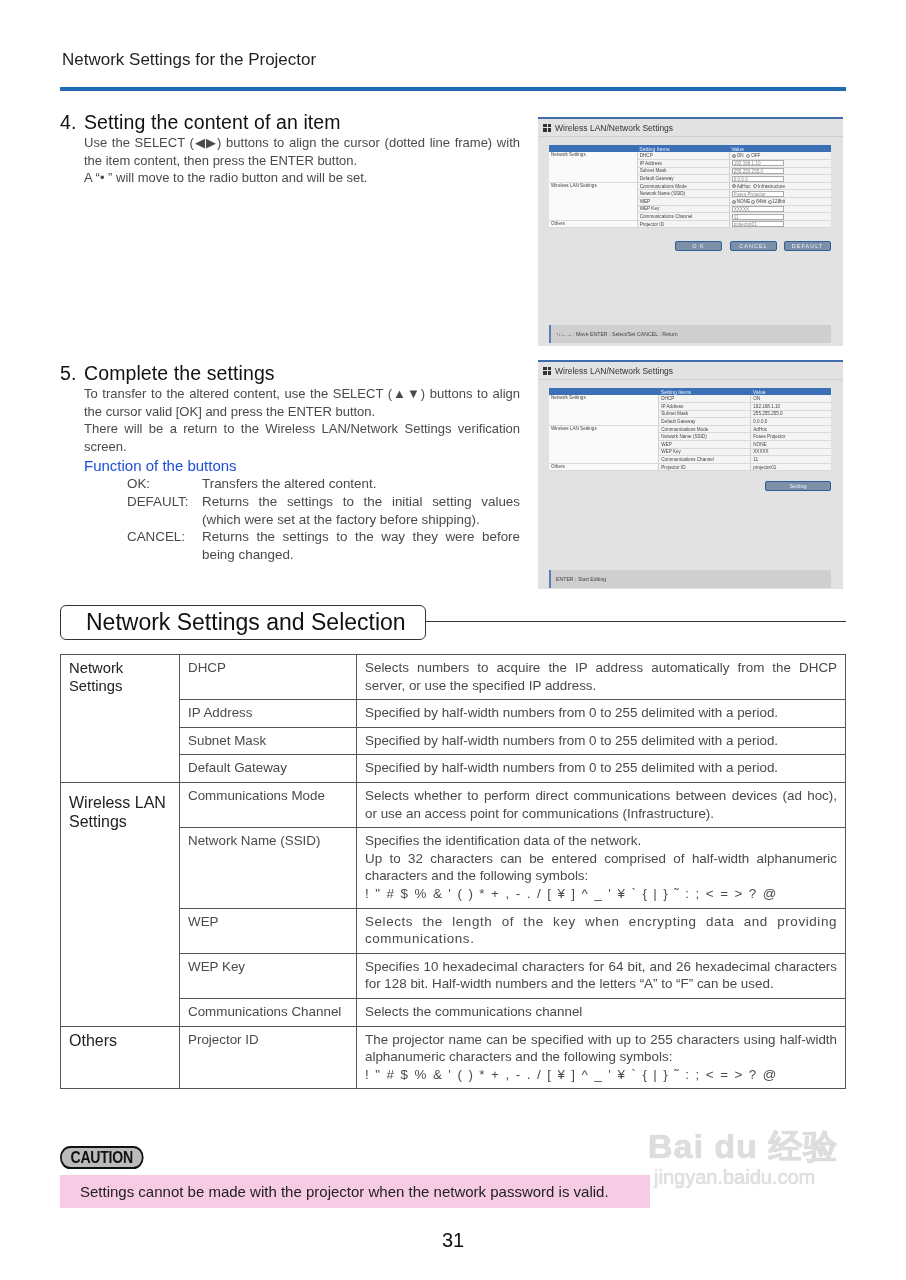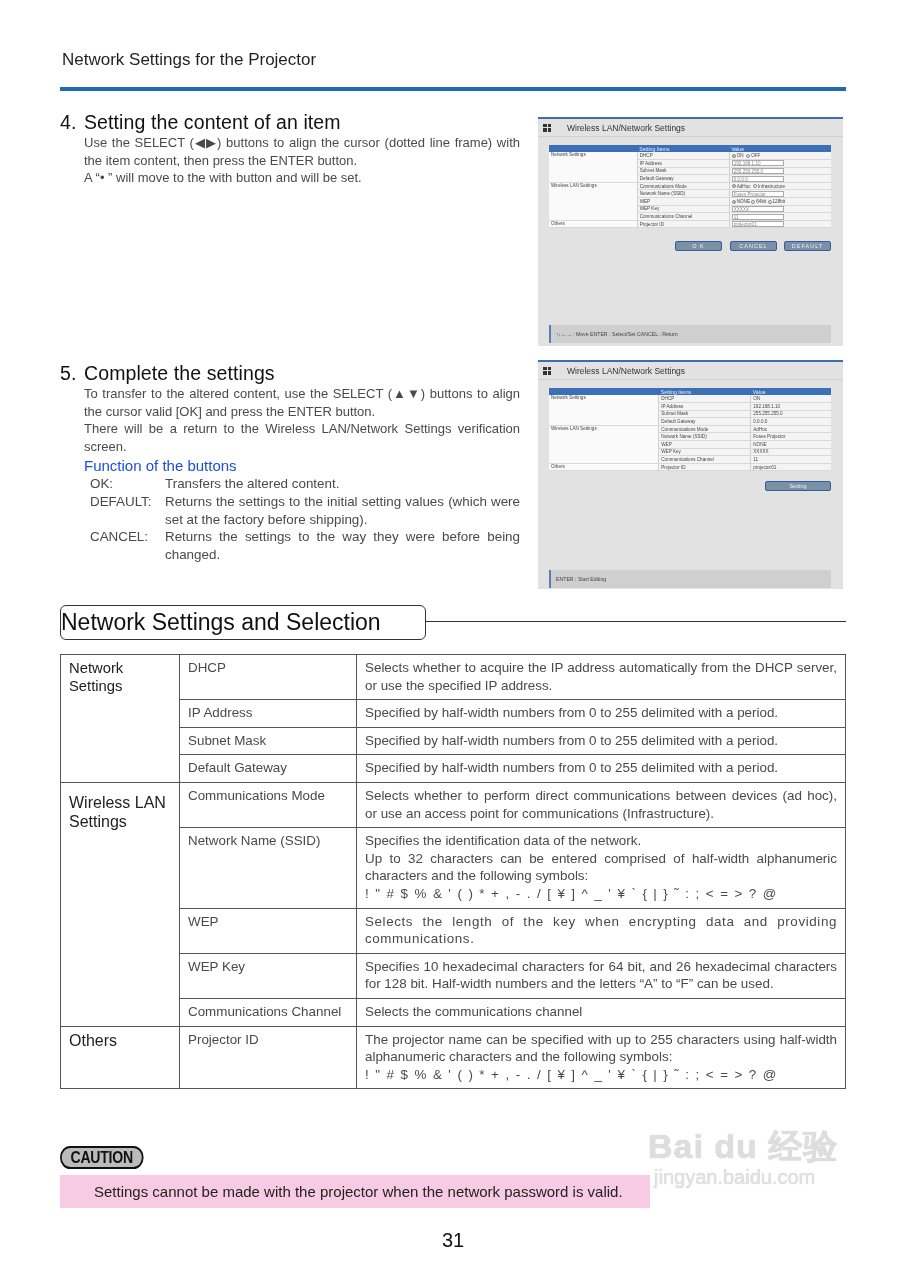--- a/index.html
+++ b/index.html
@@ -7,75 +7,75 @@
   body { position: relative; font-family: "Liberation Sans", sans-serif; color: #231f20; overflow: hidden; }
 
   .running-head { position: absolute; left: 62px; top: 50px; font-size: 17px; color: #231f20; text-align: center; }
   .head-rule { position: absolute; left: 60px; top: 87px; width: 786px; height: 4px; background: #1f6cb5; }
 
   .step { position: absolute; left: 60px; width: 460px; }
   .step h2 { font-size: 19.5px; font-weight: normal; color: #111; letter-spacing: 0.1px; }
   .step h2 .num { display: inline-block; width: 24px; }
   .step .body { margin-left: 24px; font-size: 13px; line-height: 17.6px; color: #4a4a4a; text-align: justify; }
   .step .sub { margin-left: 24px; font-size: 15px; color: #1d4ed8; margin-top: 1px; line-height: 19px; }
-  .fn-table { margin-left: 30px; font-size: 13.4px; line-height: 17.6px; color: #4a4a4a; }
+  .fn-table { margin-left: 67px; font-size: 13.4px; line-height: 17.6px; color: #4a4a4a; }
   .fn-row { display: flex; }
   .fn-key { width: 75px; flex: none; }
   .fn-val { flex: 1; text-align: justify; }
 
   
   .shot { position: absolute; left: 538px; width: 305px; background: #e2e2e2; border-top: 2px solid #3e6ea8; }
-  .shot-title { height: 18px; display: flex; align-items: center; padding-left: 5px; font-size: 8.5px; color: #333; border-bottom: 1px solid #cfcfcf; gap: 12px; }
+  .shot-title { height: 18px; display: flex; align-items: center; padding-left: 5px; font-size: 8.5px; color: #333; border-bottom: 1px solid #cfcfcf; }
   .grid-icon { width: 8px; height: 8px; margin-right: 4px; display: grid; grid-template-columns: 1fr 1fr; gap: 1px; }
   .grid-icon span { background: #333; }
   .mini-table { position: absolute; left: 11px; top: 26px; width: 282px; border-collapse: collapse; font-size: 4.6px; color: #444; background: #f4f4f4; }
   .mini-table th { background: #3b6fb6; color: #e8eef8; font-weight: normal; text-align: left; padding: 0 2px; height: 7px; font-size: 5.2px; }
   .mini-table td { height: 7.6px; padding: 0 2px; border-bottom: 1px solid #d9d9d9; white-space: nowrap; overflow: hidden; }
   .mini-table td.grp { border-right: 1px solid #cfcfcf; vertical-align: top; background: #fafafa; }
   .mini-table td.item { border-right: 1px solid #cfcfcf; width: 92px; }
   .mini-table tr.sep td { border-top: 1px solid #999; }
   .mini-input { display: inline-block; width: 52px; height: 6px; border: 1px solid #aaa; background: #fff; color: #888; line-height: 5px; padding-left: 1px; }
   .mini-radio { display: inline-block; width: 4px; height: 4px; border-radius: 50%; border: 0.6px solid #888; margin-right: 1px; vertical-align: middle; }
   .mini-radio.on { background: #9db; }
   .mini-btn { position: absolute; height: 10px; border: 1px solid #2f5e99; border-radius: 2px; background: #7b8fa6; color: #eef; font-size: 5.5px; letter-spacing: 1px; display: flex; align-items: center; justify-content: center; }
   .mini-status { position: absolute; left: 11px; width: 282px; height: 18px; background: #cfcfcf; border-left: 2px solid #5a7fb5; font-size: 5.2px; color: #444; display: flex; align-items: center; padding-left: 5px; }
 
   
-  .sec-box { position: absolute; left: 60px; top: 605px; width: 366px; height: 35px; border: 1px solid #333; border-radius: 6px; padding-left: 0; font-size: 23px; line-height: 33px; color: #111; }
+  .sec-box { position: absolute; left: 60px; top: 605px; width: 366px; height: 35px; border: 1px solid #333; border-radius: 6px; padding-left: 25px; font-size: 23px; line-height: 33px; color: #111; }
   .sec-rule { position: absolute; left: 426px; top: 621px; width: 420px; height: 1px; background: #333; }
 
   
   .spec { position: absolute; left: 60px; top: 654px; width: 786px; border-collapse: collapse; }
   .spec td { border: 1px solid #555; vertical-align: top; font-size: 13.4px; line-height: 17.6px; color: #4a4a4a; padding: 4px 8px 5px 8px; }
   .spec td.group { width: 119px; font-size: 14.8px; color: #222; line-height: 18px; }
   .spec td.group.lg { font-size: 16px; line-height: 19px; padding-top: 10px; }
   .spec td.item { width: 177px; }
   .spec td.desc { text-align: justify; }
   .spec td.desc .sym { letter-spacing: 1.4px; }
 
   .caution-badge { position: absolute; left: 60px; top: 1146px; height: 23px; padding: 0 10px; border: 2px solid #111; border-radius: 12px; background: #bbb; font-size: 16px; line-height: 19px; color: #111; font-weight: bold; letter-spacing: -0.3px; transform: scaleX(0.88); transform-origin: left; }
-  .caution-bar { position: absolute; left: 60px; top: 1175px; width: 590px; height: 33px; background: #f7cbe4; font-size: 15px; line-height: 33px; padding-left: 34px; color: #222; }
+  .caution-bar { position: absolute; left: 60px; top: 1175px; width: 590px; height: 33px; background: #f7cbe4; font-size: 15px; line-height: 33px; padding-left: 20px; color: #222; }
 
   .page-num { position: absolute; left: 0; width: 906px; top: 1229px; text-align: center; font-size: 20px; color: #111; }
 
   .watermark { position: absolute; left: 640px; top: 1104px; width: 215px; height: 95px; color: #e0e0e0; margin-left: 8px; }
   .wm-main { position: absolute; left: 0; top: 20px; font-size: 34px; font-weight: bold; color: #dedede; letter-spacing: 1px; text-shadow: 0 0 1px #bbb; }
   .wm-sub { position: absolute; left: 6px; top: 62px; font-size: 20px; color: #e2e2e2; text-shadow: 0 0 1px #bbb; }
 </style>
 </head>
 <body>
 
 <div class="running-head">Network Settings for the Projector</div>
 <div class="head-rule"></div>
 
 <div class="step" style="top:111px;">
   <h2><span class="num">4.</span><span>Setting the content of an item</span></h2>
   <div class="body">
     <div>Use the SELECT (◀▶) buttons to align the cursor (dotted line frame) with the item content, then press the ENTER button.</div>
-    <div>A “• ” will move to the with button and will be set.</div>
+    <div>A “• ” will move to the radio button and will be set.</div>
   </div>
 </div>
 
 <div class="step" style="top:362px;">
   <h2><span class="num">5.</span><span>Complete the settings</span></h2>
   <div class="body">
     <div>To transfer to the altered content, use the SELECT (▲▼) buttons to align the cursor valid [OK] and press the ENTER button.</div>
     <div>There will be a return to the Wireless LAN/Network Settings verification screen.</div>
   </div>
   <div class="sub">Function of the buttons</div>
@@ -230,21 +230,21 @@
 </div>
 
 <div class="sec-box">Network Settings and Selection</div>
 <div class="sec-rule"></div>
 
 <table class="spec">
   <tbody>
       <tr>
     <td class="group" rowspan="4">Network Settings</td>
     <td class="item">DHCP</td>
-    <td class="desc">Selects whether to acquire the IP address automatically from the DHCP server, or use the specified IP address.</td>
+    <td class="desc">Selects numbers to acquire the IP address automatically from the DHCP server, or use the specified IP address.</td>
   </tr>
   <tr>
     <td class="item">IP Address</td>
     <td class="desc">Specified by half-width numbers from 0 to 255 delimited with a period.</td>
   </tr>
   <tr>
     <td class="item">Subnet Mask</td>
     <td class="desc">Specified by half-width numbers from 0 to 255 delimited with a period.</td>
   </tr>
   <tr>

